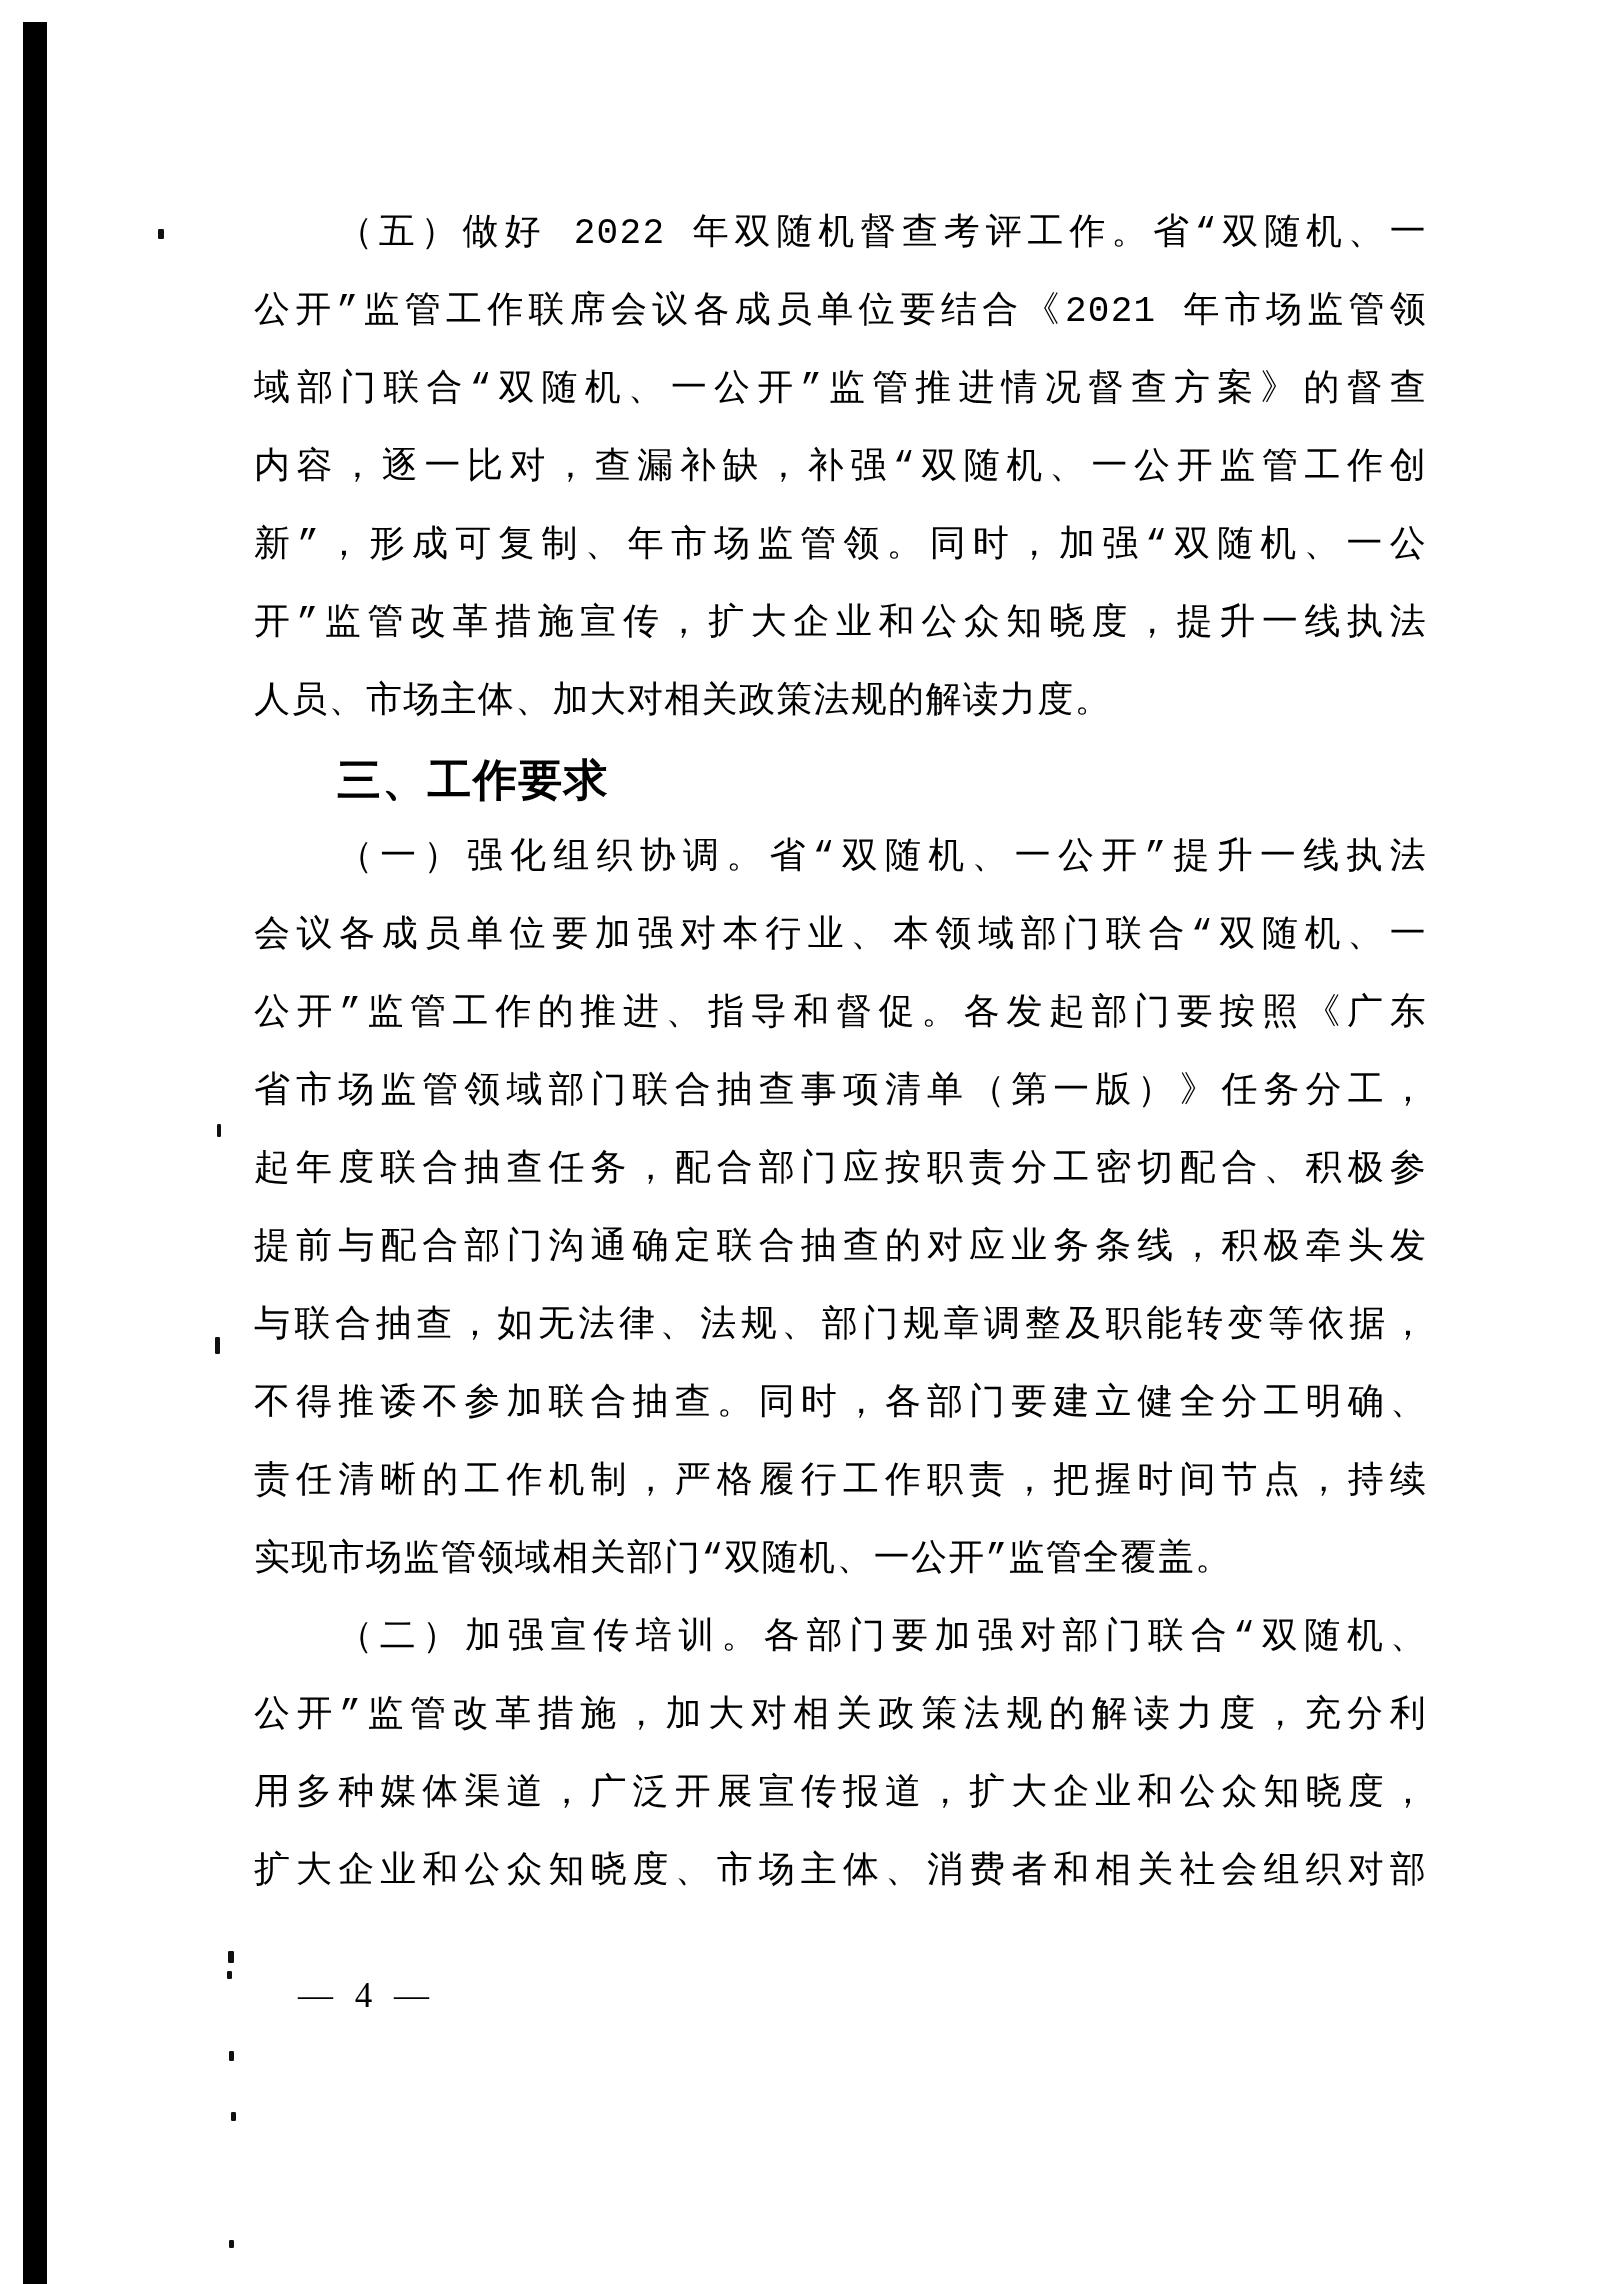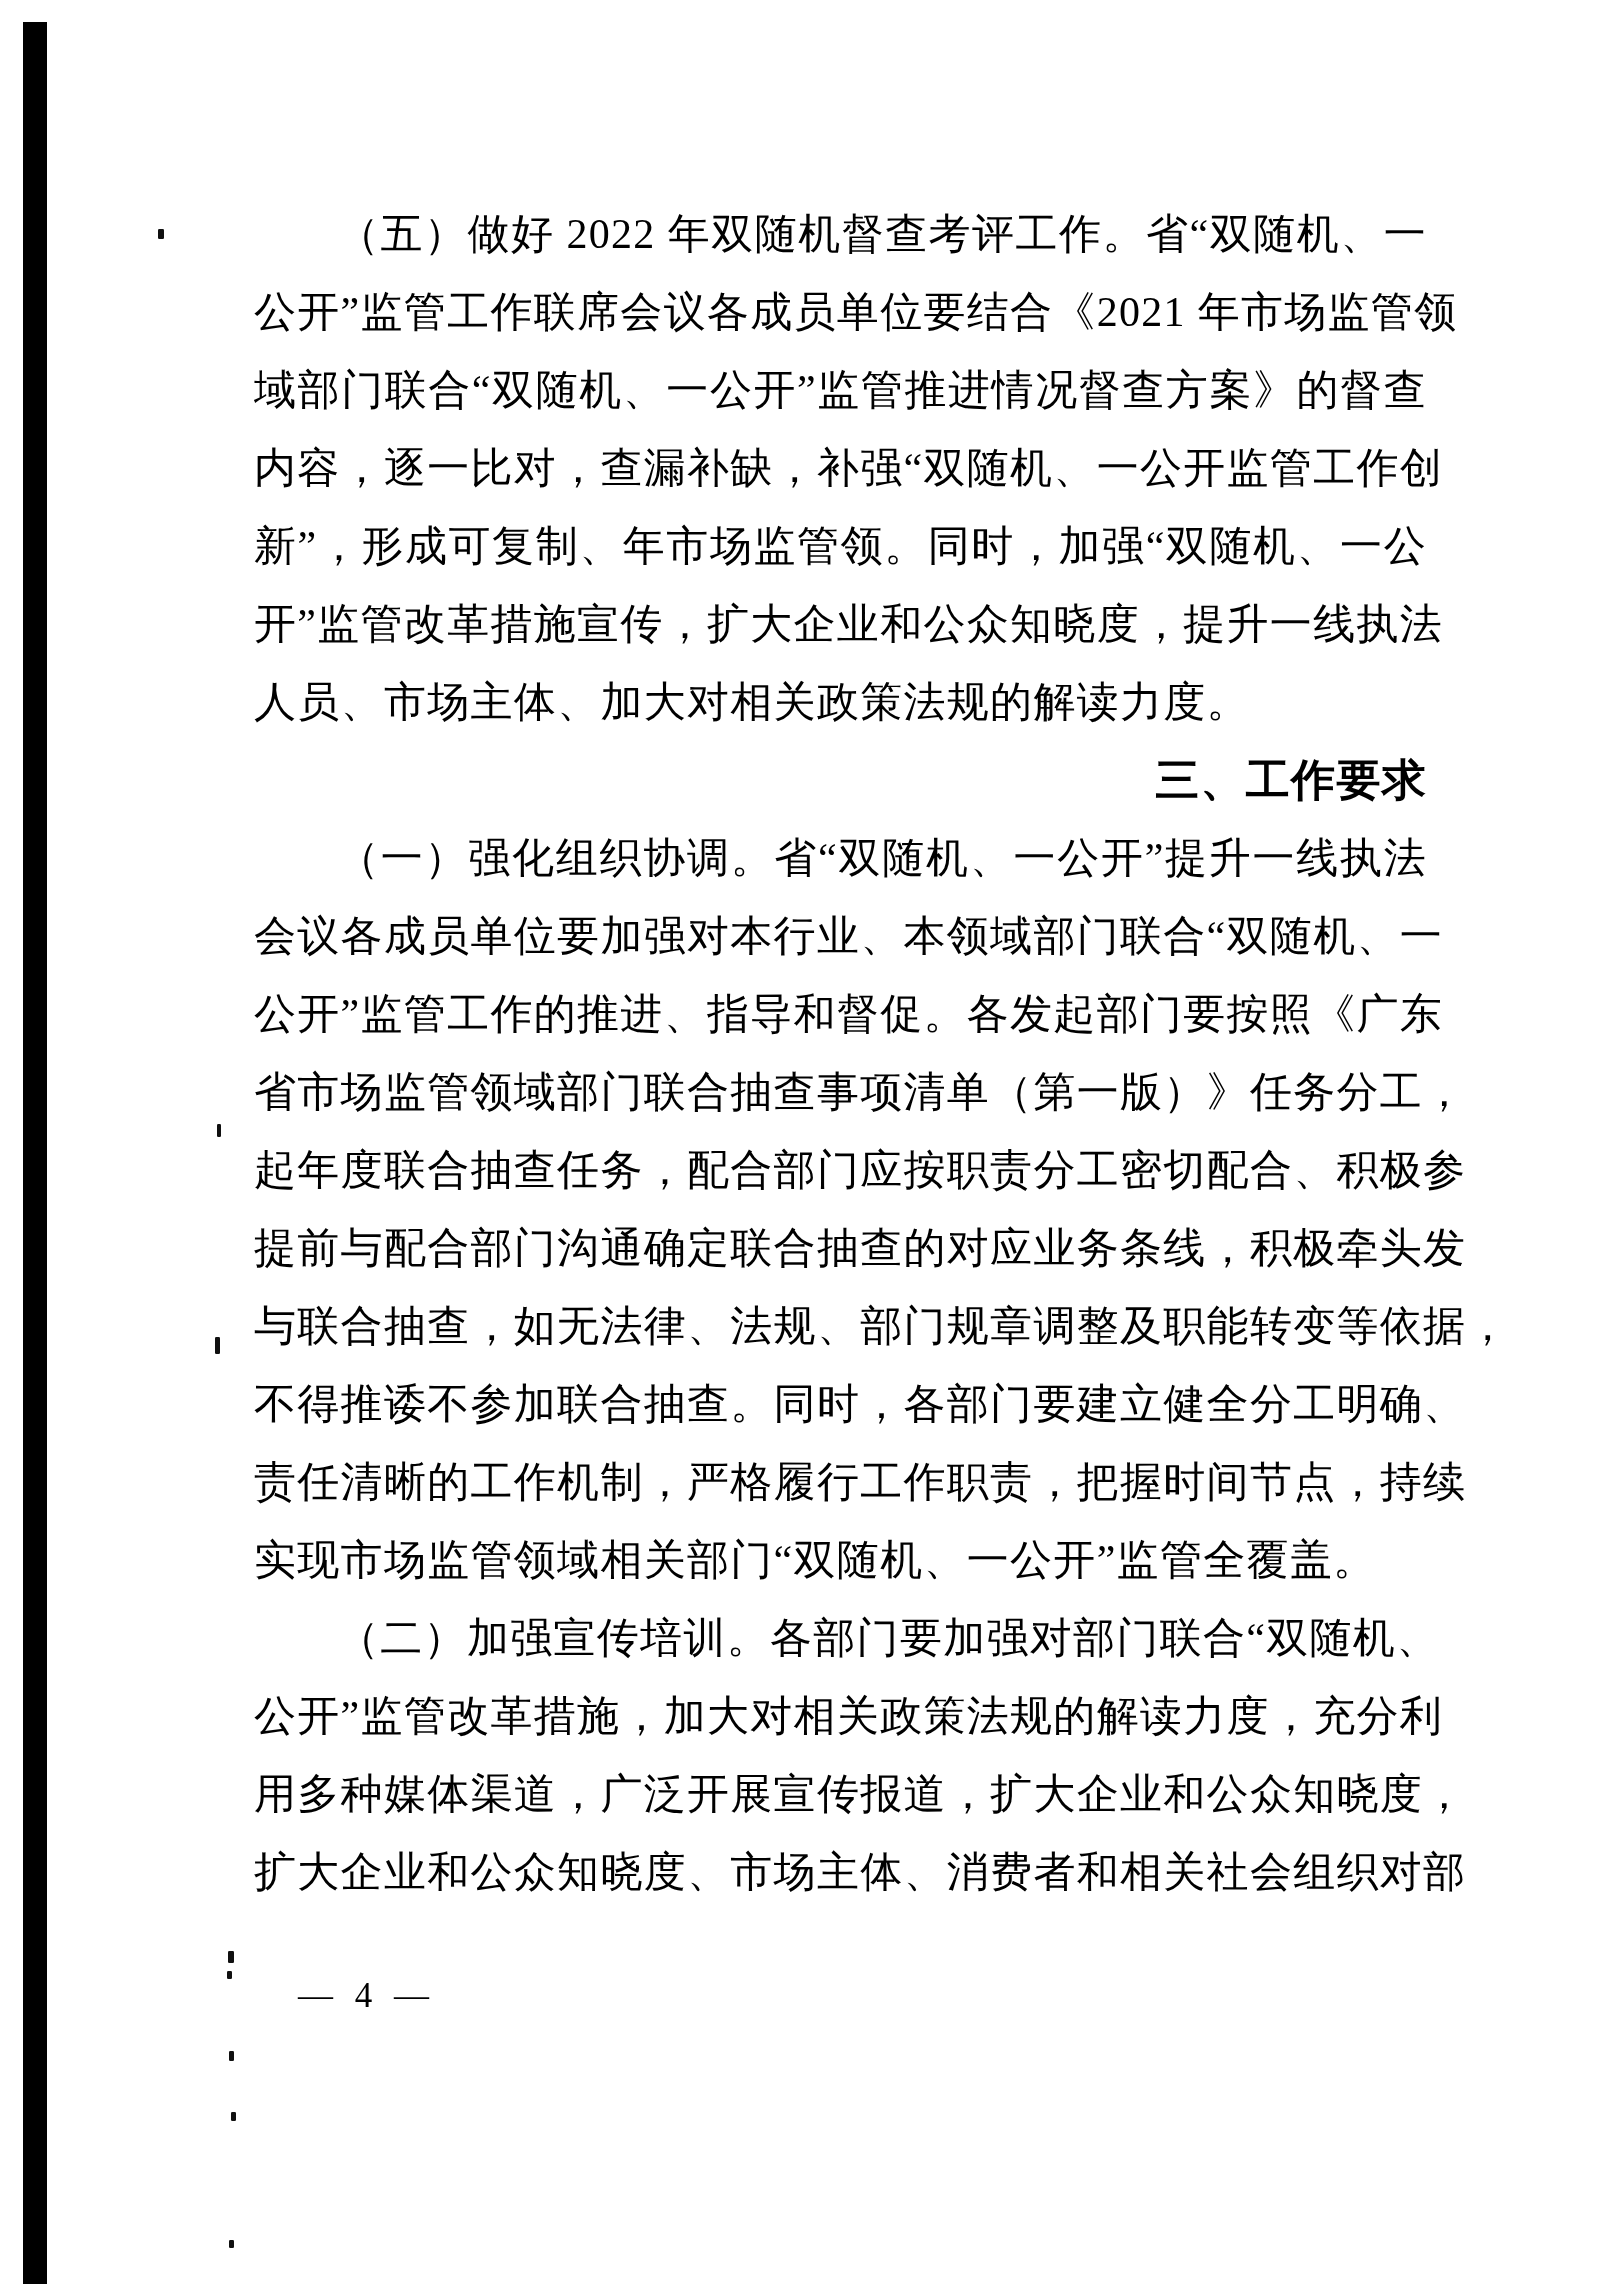--- a/index.html
+++ b/index.html
@@ -25,38 +25,38 @@
   }
   .text-block {
     position: absolute;
     left: 254px;
     top: 195px;
     width: 1173px;
   }
   .line {
     height: 78px;
     line-height: 78px;
-    font-size: 42px;
+    font-size: 36px;
     letter-spacing: 1.3px;
     white-space: nowrap;
     text-align: left;
+    font-family: Liberation Mono, monospace;
   }
   .justify {
     text-align: justify;
     text-align-last: justify;
     text-justify: inter-character;
   }
   .indent {
     text-indent: 83px;
   }
   .heading {
     font-weight: bold;
     font-size: 44px;
     font-family: "Liberation Sans", "DejaVu Sans", sans-serif;
-    text-align: right;
   }
   .page-number {
     position: absolute;
     left: 298px;
     top: 1966px;
     height: 59px;
     line-height: 59px;
     font-size: 35px;
     letter-spacing: 6.5px;
     white-space: nowrap;

